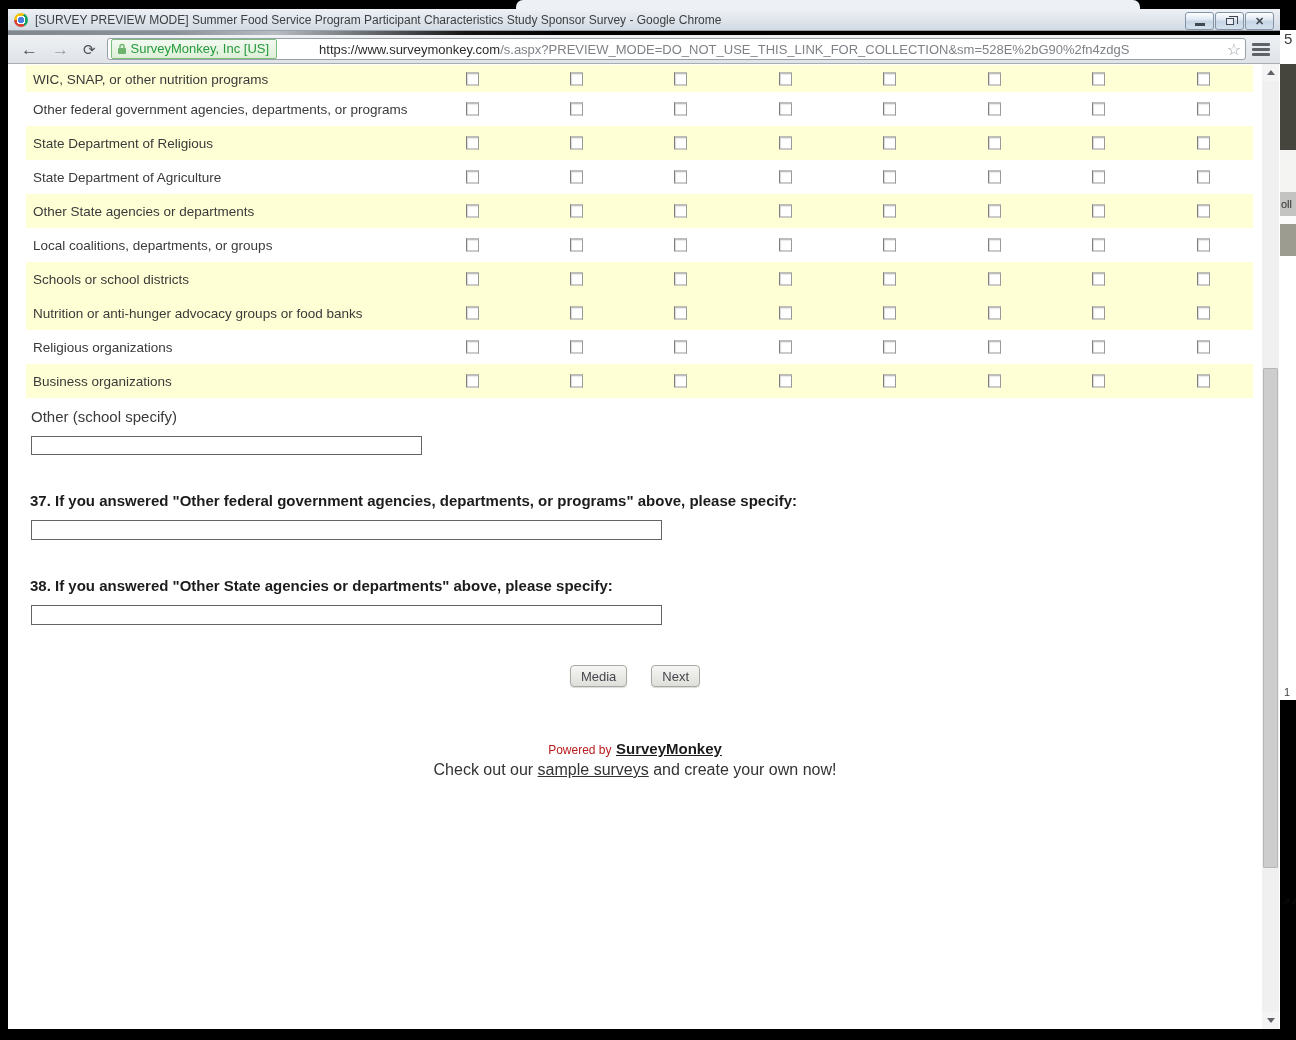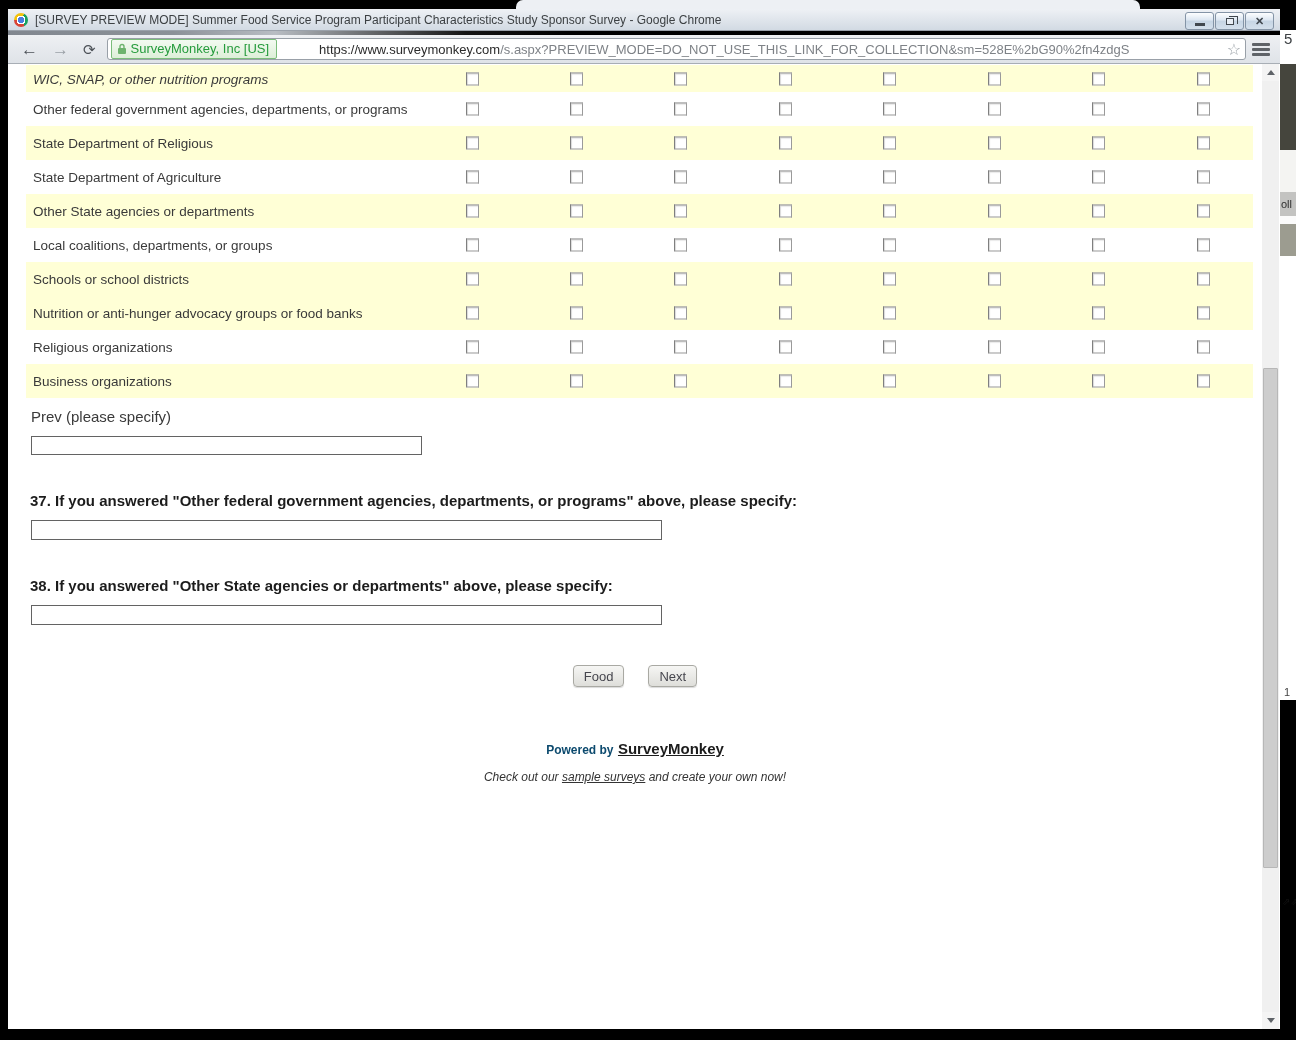--- a/index.html
+++ b/index.html
@@ -54,21 +54,21 @@
   .star { position:absolute; right:4px; top:1px; font-size:16px; color:#9aa0a6; }
   .menu-icon { width:18px; display:flex; flex-direction:column; gap:2px; margin-right:4px; flex:0 0 auto; cursor:default; }
   .menu-icon div { height:3px; background:#5f6368; border-radius:1px; }
 
   
   .content { position:relative; height:965px; background:#fff; overflow:hidden; }
   .survey { position:relative; width:1254px; }
 
   .matrix { padding-top:1px; }
   .matrix-row { position:relative; margin-left:18px; width:1227px; height:34px; }
-  .matrix-row.first { height:27px;font-style:italic; }
+  .matrix-row.first { height:27px; }
   .matrix-row.alt { background:var(--row-alt, #FFFFD6); }
   .row-label { position:absolute; left:7px; top:50%; transform:translateY(-50%);
                font-size:13.5px; color:#3a3a3a; white-space:nowrap; }
   .checkbox { position:absolute; top:50%; transform:translateY(-50%);
               width:13px; height:13px; background:#fff;
               border:1px solid #9a9a9a; border-top-color:#7f7f7f; border-left-color:#7f7f7f;
               box-shadow:inset 1px 1px 1px rgba(0,0,0,0.15); }
 
   .other-label { margin:10px 0 0 23px; font-size:15px; color:#3a3a3a; }
   .other-input { display:block; margin:11px 0 0 23px; width:391px; height:19px;
@@ -77,23 +77,23 @@
   .q-input { display:block; margin:11px 0 0 23px; width:631px; height:20px;
              border:1px solid #636363; background:#fff; font-size:13px; padding:0 3px; }
 
   .btn-row { margin-top:40px; width:1254px; display:flex; justify-content:center; gap:24px; }
   .sv-btn { min-width:46px; height:22px; padding:0 10px; font-size:13px; color:#46464e;
             background:linear-gradient(#f6f6f4, #dededa); border:1px solid #a9a9a3; border-radius:4px;
             box-shadow:0 1px 1px rgba(0,0,0,0.15); cursor:default;
             font-family:"Liberation Sans", sans-serif; }
 
   .footer { margin-top:53px; width:1254px; text-align:center; }
-  .powered { font-size:12px; color:#0c4a6e;font-weight:bold; }
+  .powered { font-size:12px; color:#b91c1c; }
   .brand-link { font-size:15px; font-weight:bold; color:#1c1c1c; text-decoration:underline; }
-  .tagline { margin-top:12px; font-size:12px; color:#333;font-style:italic; }
+  .tagline { margin-top:3px; font-size:16px; color:#333; }
   .tagline .link { text-decoration:underline; color:#333; }
 
   
   .scrollbar { position:absolute; top:0; right:1px; width:17px; height:965px; background:#f0f0f0; }
   .sb-btn { position:absolute; left:0; width:17px; height:17px; background:#f4f4f4;
             display:flex; align-items:center; justify-content:center; }
   .sb-up { top:0; } .sb-down { bottom:0; }
   .arrow-up { width:0; height:0; border-left:4px solid transparent; border-right:4px solid transparent;
               border-bottom:5px solid #5f6368; }
   .arrow-down { width:0; height:0; border-left:4px solid transparent; border-right:4px solid transparent;
@@ -276,31 +276,31 @@
                 <span class="checkbox" style="left: 648.36px;"></span>
                 <span class="checkbox" style="left: 752.79px;"></span>
                 <span class="checkbox" style="left: 857.22px;"></span>
                 <span class="checkbox" style="left: 961.65px;"></span>
                 <span class="checkbox" style="left: 1066.08px;"></span>
                 <span class="checkbox" style="left: 1170.51px;"></span>
               </div>
             </div>
         </div>
 
-        <div class="other-label">Prev (please specify)</div>
+        <div class="other-label">Other (school specify)</div>
         <input class="other-input" type="text" value="" style="">
 
         <div class="question">37. If you answered "Other federal government agencies, departments, or programs" above, please specify:</div>
         <input class="q-input" type="text" value="" style="">
 
         <div class="question">38. If you answered "Other State agencies or departments" above, please specify:</div>
         <input class="q-input" type="text" value="" style="">
 
         <div class="btn-row">
-          <button class="sv-btn">Food</button>
+          <button class="sv-btn">Media</button>
           <button class="sv-btn">Next</button>
         </div>
 
         <div class="footer">
           <div>
             <span class="powered">Powered by</span>
             <span class="brand-link">SurveyMonkey</span>
           </div>
           <div class="tagline"><span>Check out our </span><span class="link">sample surveys</span><span> and create your own now!</span></div>
         </div>

